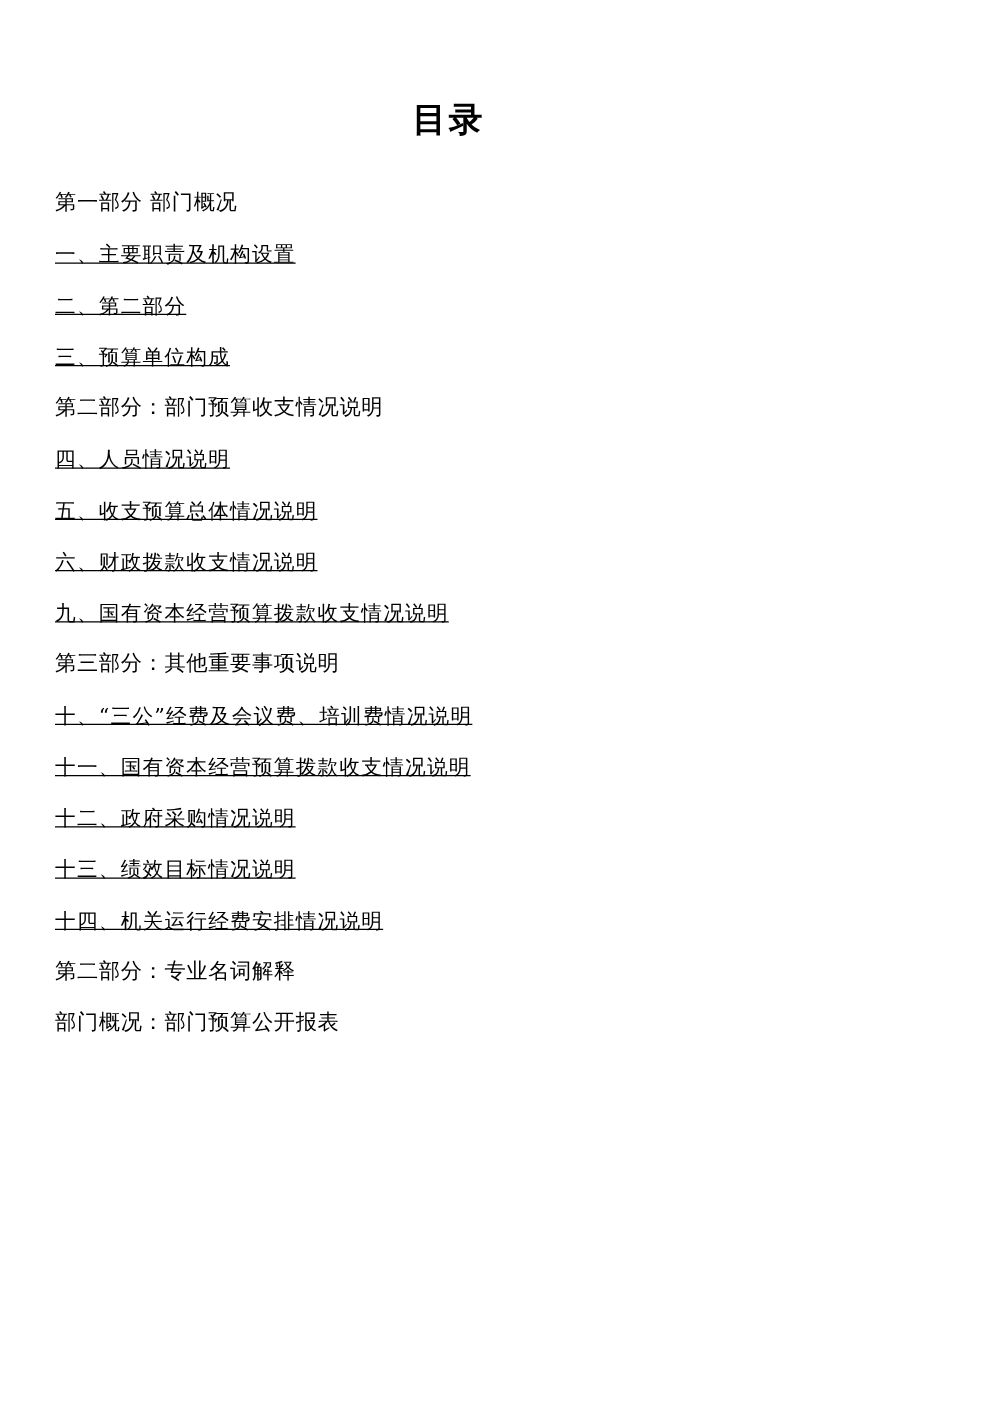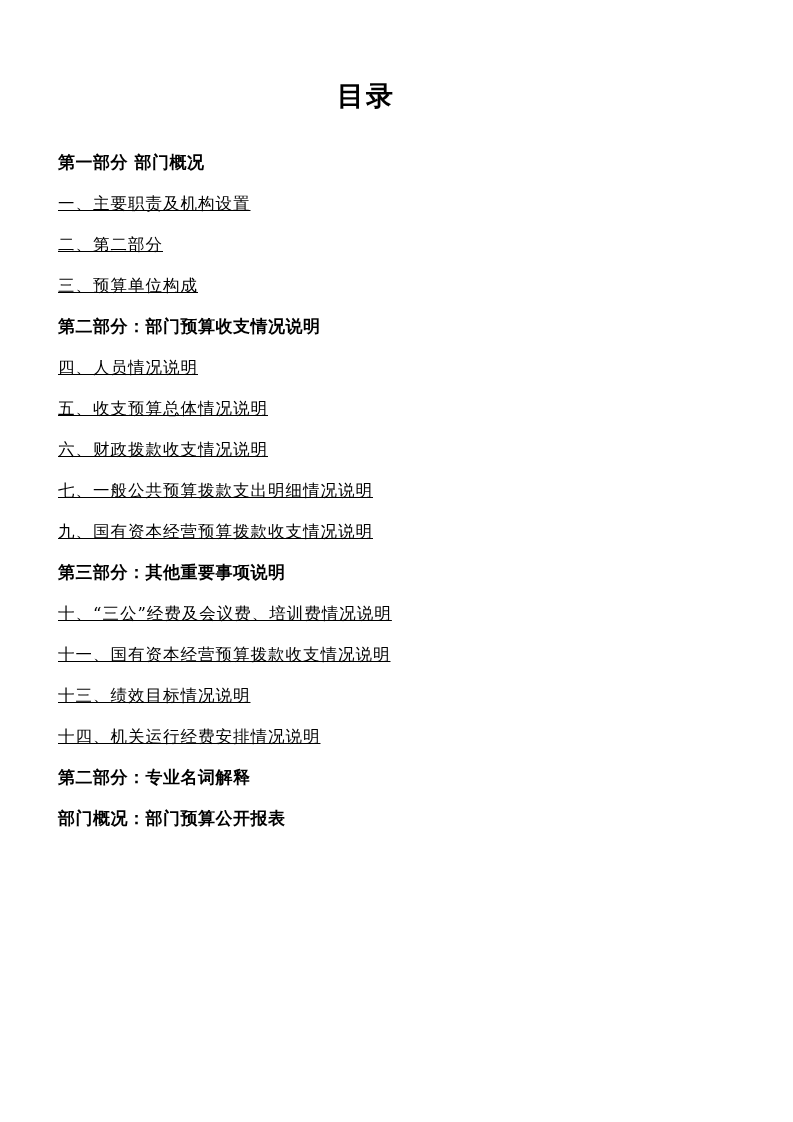--- a/index.html
+++ b/index.html
@@ -12,21 +12,21 @@
     height: 1122px;
     font-family: "DejaVu Sans", "Liberation Sans", sans-serif;
     color: #000000;
     position: relative;
     overflow: hidden;
   }
   .page {
     width: 736px;
     height: 1122px;
     box-sizing: border-box;
-    padding: 78px 62px 0 58px;
+    padding: 78px 62px 0 44px;
     position: relative;
   }
   .doc-title {
     text-align: center;
     font-size: 27px;
     font-weight: bold;
     letter-spacing: 2px;
     margin: 0 0 28px 0;
     font-family: "DejaVu Sans", "Liberation Sans", sans-serif;
   }
@@ -34,21 +34,21 @@
     margin: 0;
     padding: 0;
     list-style: none;
   }
   .toc-entry {
     font-size: 17px;
     line-height: 41px;
     white-space: nowrap;
   }
   .toc-entry.level-part {
-    font-weight: bold;
+    font-weight: normal;
     letter-spacing: 0.5px;
     font-family: "DejaVu Sans", "Liberation Sans", sans-serif;
   }
   .toc-entry.level-item {
     font-weight: normal;
     letter-spacing: 1px;
     font-family: "DejaVu Serif", "Liberation Serif", serif;
     font-size: 16.5px;
     text-decoration: underline;
   }
@@ -60,23 +60,23 @@
   <h1 class="doc-title">目录</h1>
   <ul class="toc">
     <li class="toc-entry level-part">第一部分  部门概况</li>
     <li class="toc-entry level-item">一、主要职责及机构设置</li>
     <li class="toc-entry level-item">二、第二部分</li>
     <li class="toc-entry level-item">三、预算单位构成</li>
     <li class="toc-entry level-part">第二部分：部门预算收支情况说明</li>
     <li class="toc-entry level-item">四、人员情况说明</li>
     <li class="toc-entry level-item">五、收支预算总体情况说明</li>
     <li class="toc-entry level-item">六、财政拨款收支情况说明</li>
-    <li class="toc-entry level-item">七、一般公共预算拨款支出明细情况说明</li>
     <li class="toc-entry level-item">九、国有资本经营预算拨款收支情况说明</li>
     <li class="toc-entry level-part">第三部分：其他重要事项说明</li>
     <li class="toc-entry level-item">十、“三公”经费及会议费、培训费情况说明</li>
     <li class="toc-entry level-item">十一、国有资本经营预算拨款收支情况说明</li>
+    <li class="toc-entry level-item">十二、政府采购情况说明</li>
     <li class="toc-entry level-item">十三、绩效目标情况说明</li>
     <li class="toc-entry level-item">十四、机关运行经费安排情况说明</li>
     <li class="toc-entry level-part">第二部分：专业名词解释</li>
     <li class="toc-entry level-part">部门概况：部门预算公开报表</li>
   </ul>
 </div>
 
 </body></html>

